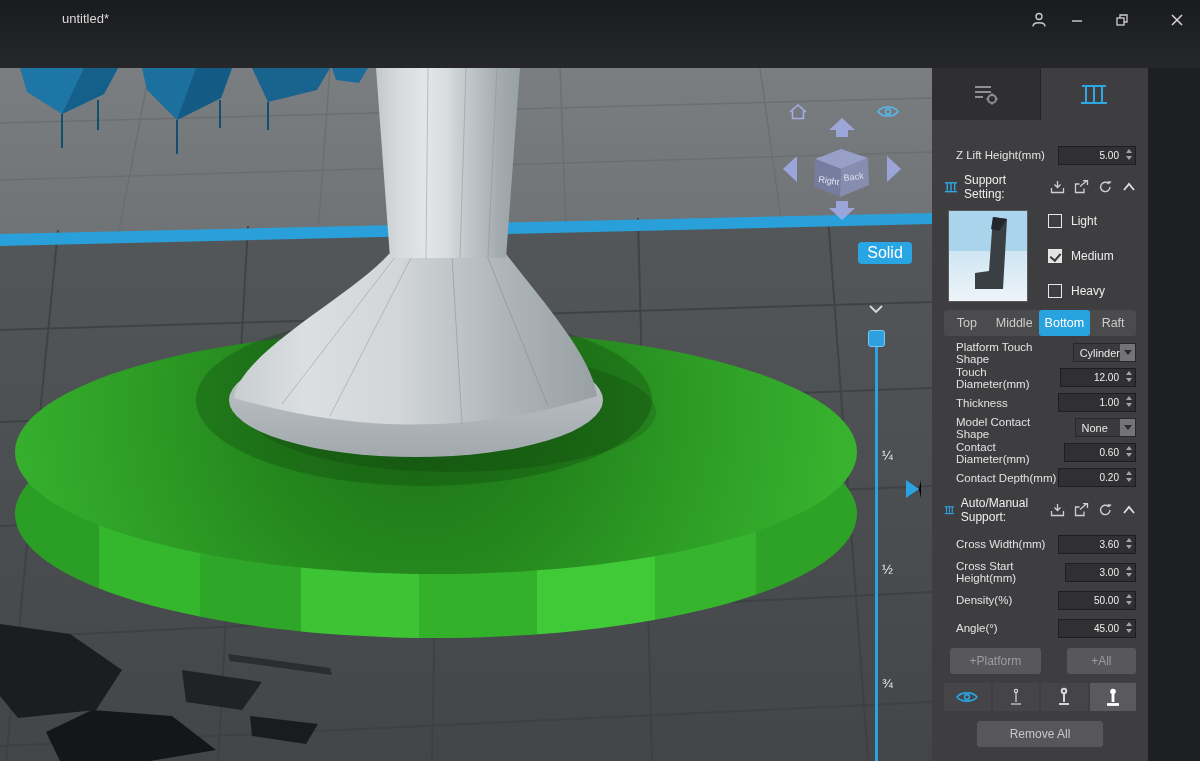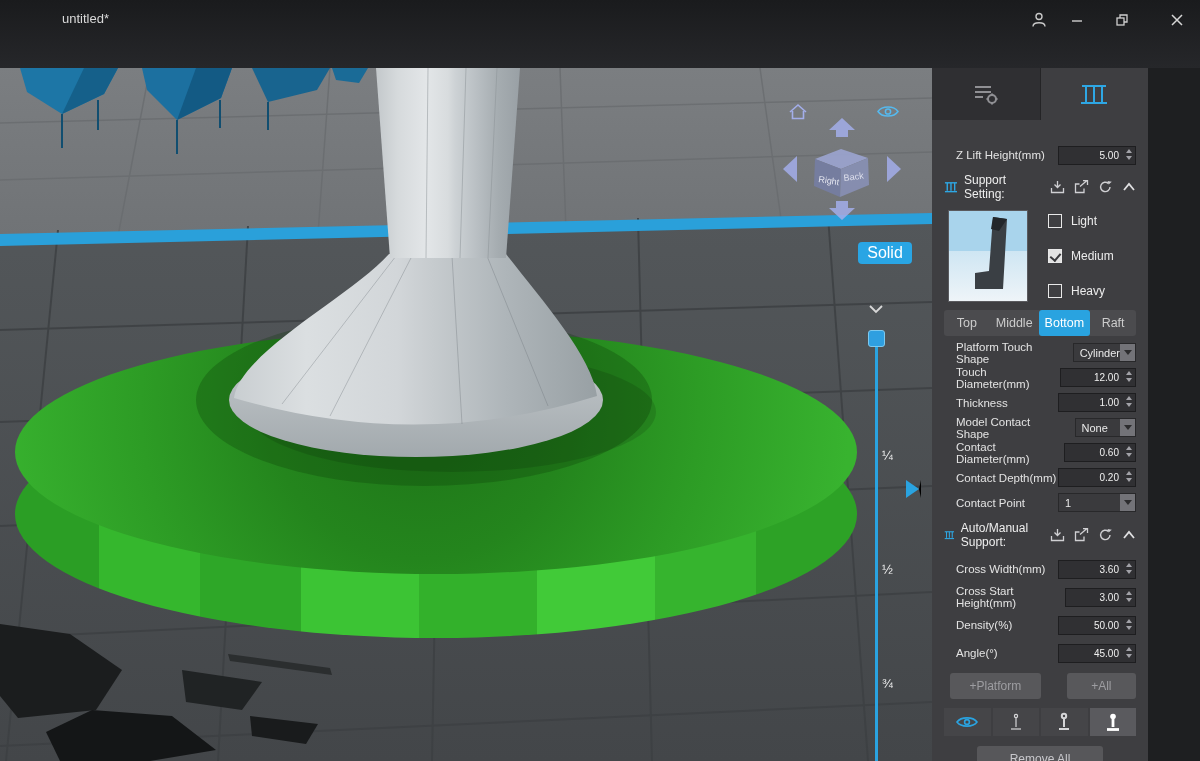--- a/index.html
+++ b/index.html
@@ -475,29 +475,20 @@
         <div class="prow">
           <span class="lbl">Contact Depth(mm)</span>
           <div class="num">
             <input value="0.20" style="">
             <span class="spin">
                 <i class="sp-u"></i>
                 <i class="sp-d"></i>
               </span>
           </div>
         </div>
-        <div class="prow">
-          <span class="lbl">Contact Point</span>
-          <div class="dd">
-            <span class="dd-val">1</span>
-            <span class="dd-arr">
-                <i></i>
-              </span>
-          </div>
-        </div>
       </div>
 
       <div class="sec-header h2">
         <svg width="15" height="14" viewBox="0 0 15 14" fill="none" stroke="#2ea7e4" stroke-width="1.5">
           <line x1="1" y1="2.5" x2="14" y2="2.5"></line>
             <line x1="3.5" y1="2.5" x2="3.5" y2="11"></line>
           <line x1="7.5" y1="2.5" x2="7.5" y2="11"></line>
             <line x1="11.5" y1="2.5" x2="11.5" y2="11"></line>
           <line x1="1" y1="12" x2="14" y2="12"></line>
         </svg>

